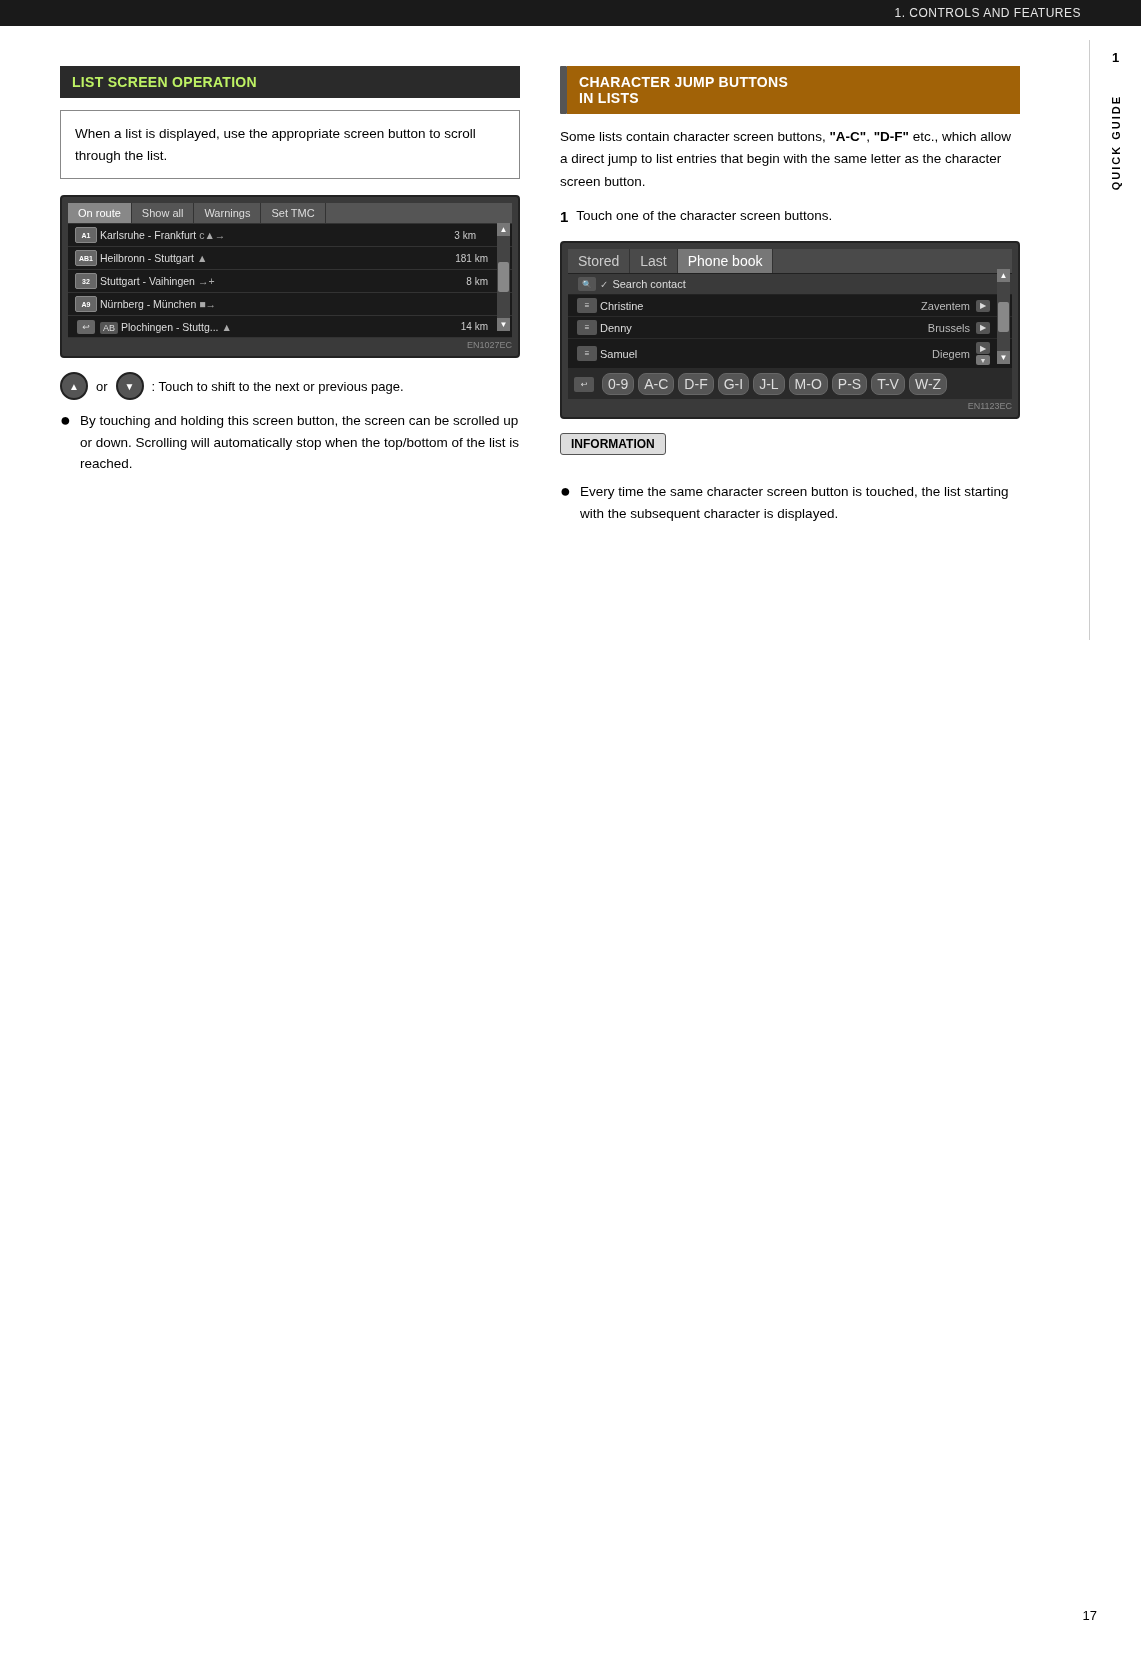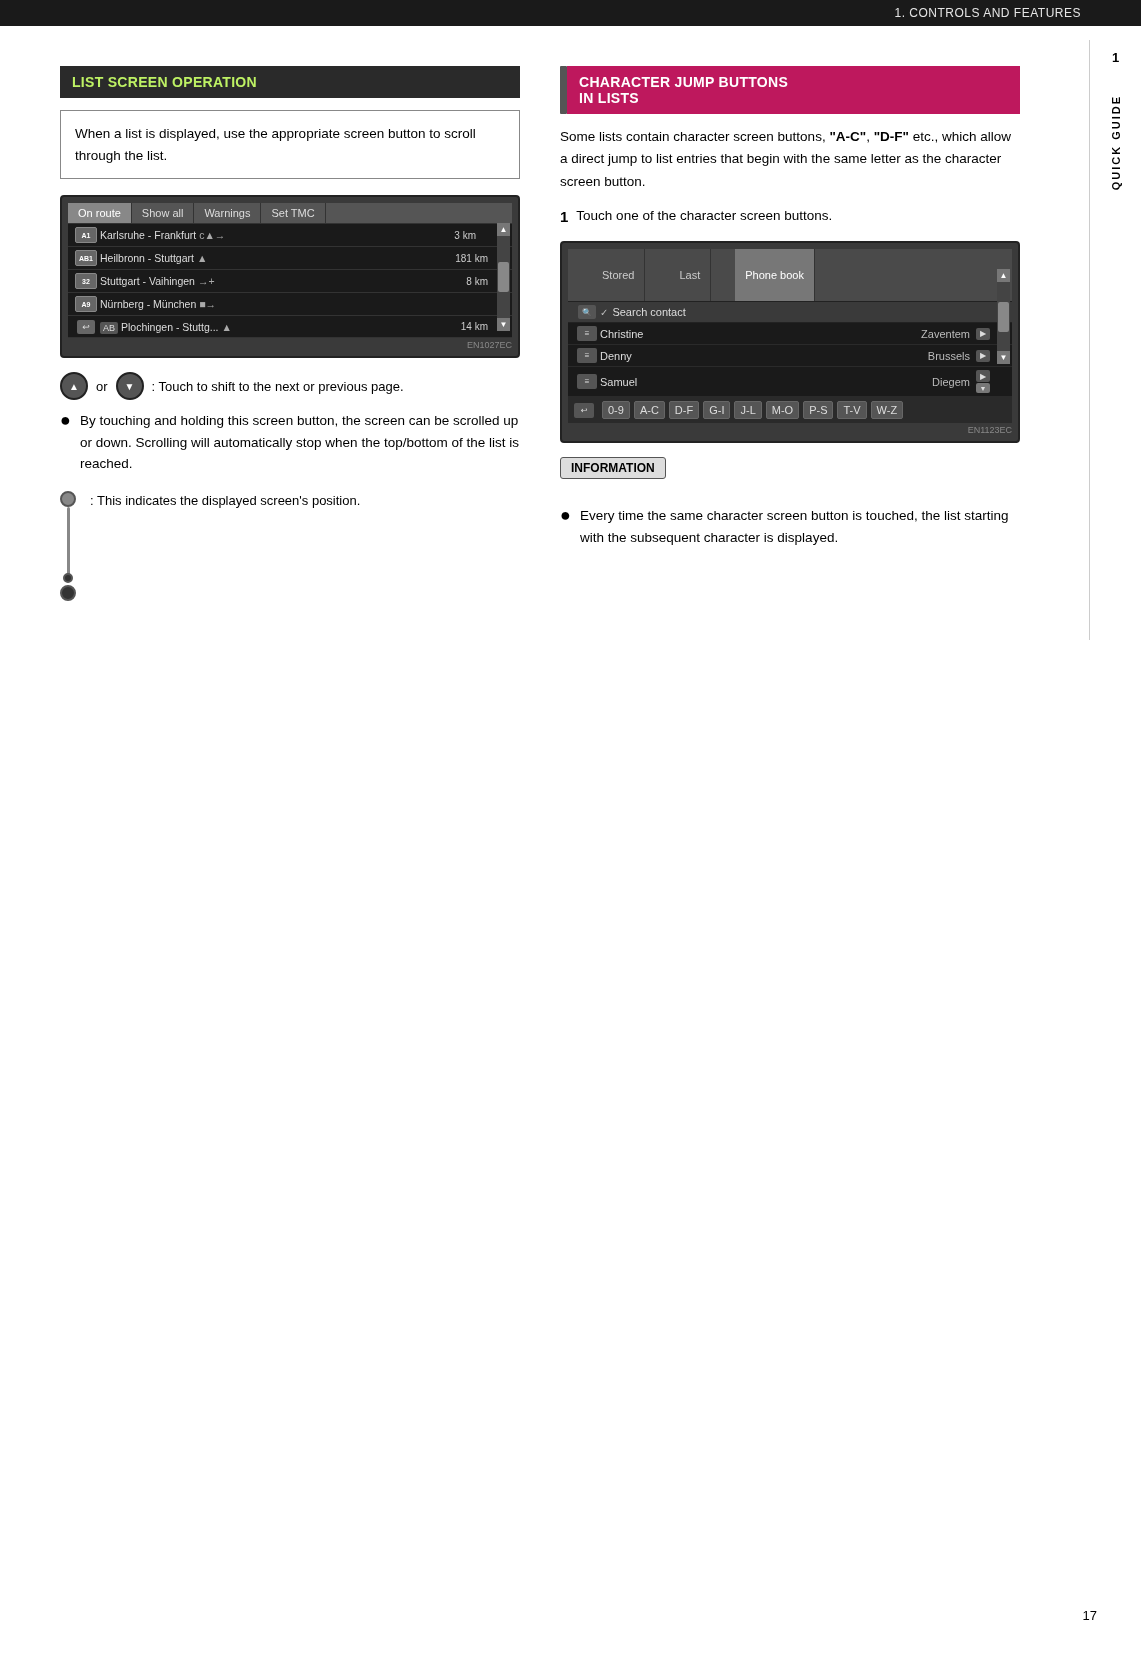--- a/index.html
+++ b/index.html
@@ -299,25 +299,24 @@
       color: #e0e0e0;
     }
 
     .phone-tabs {
       display: flex;
       background: #4a4a4a;
       border-bottom: 1px solid #222;
     }
 
     .phone-tab {
-      padding: 20px 10px;
-      font-size: 11px;
+      padding: 4px 10px;
+      font-size: 14px;
       color: #ccc;
       border-right: 1px solid #333;
-      margin-left: 24px;
     }
 
     .phone-tab.active {
       background: #777;
       color: #fff;
     }
 
     .phone-row {
       display: flex;
       align-items: center;
@@ -354,24 +353,24 @@
       display: flex;
       align-items: center;
       background: #2a2a2a;
       padding: 4px 6px;
       gap: 4px;
     }
 
     .phone-jump-btn {
       background: #555;
       color: #ddd;
-      font-size: 11px;
+      font-size: 14px;
       padding: 2px 5px;
       border: 1px solid #666;
-      border-radius: 2px;
+      border-radius: 8px;
     }
 
     
     .info-badge {
       background: #ddd;
       border: 1.5px solid #555;
       border-radius: 3px;
       padding: 3px 10px;
       font-size: 12px;
       font-weight: bold;
@@ -394,21 +393,21 @@
     }
 
     .char-accent-bar {
       width: 7px;
       background: #555;
       margin-right: 0;
       border-radius: 1px;
     }
 
     .char-header-text {
-      background: #be185d;
+      background: #a16207;
       color: #fff;
       padding: 8px 12px;
       font-size: 14px;
       font-weight: bold;
       flex: 1;
       letter-spacing: 0.3px;
     }
 
     .search-row {
       background: #3a3a3a;
@@ -503,29 +502,20 @@
         <span style="font-size:13px">or</span>
         <div class="circle-icon">▼</div>
         <span style="font-size:13px">: Touch to shift to the next or previous page.</span>
       </div>
 
       <div class="bullet-item">
         <span class="bullet-dot">●</span>
         <span>By touching and holding this screen button, the screen can be scrolled up or down. Scrolling will automatically stop when the top/bottom of the list is reached.</span>
       </div>
 
-      <div style="display:flex;align-items:flex-start;margin:16px 0 8px 0;gap:14px;">
-        <div class="scroll-indicator-graphic">
-          <div class="scroll-top-circle"></div>
-          <div class="scroll-line"></div>
-          <div class="scroll-handle"></div>
-          <div class="scroll-bottom-circle"></div>
-        </div>
-        <div class="scroll-text">: This indicates the displayed screen's position.</div>
-      </div>
 
     </div>
 
     <div class="right-column">
 
       <div class="char-section-header">
         <div class="char-accent-bar"></div>
         <div class="char-header-text">
           <span>CHARACTER JUMP BUTTONS</span><br>
           <span>IN LISTS</span>

